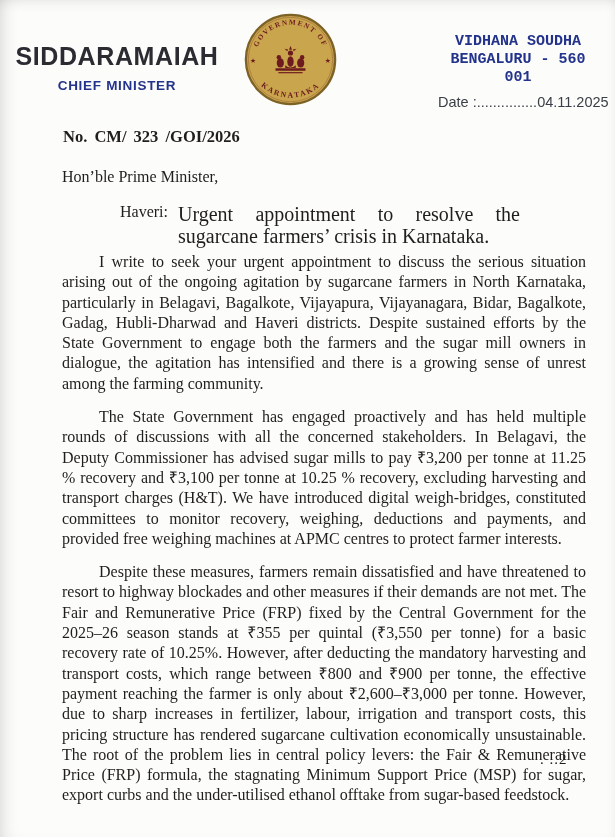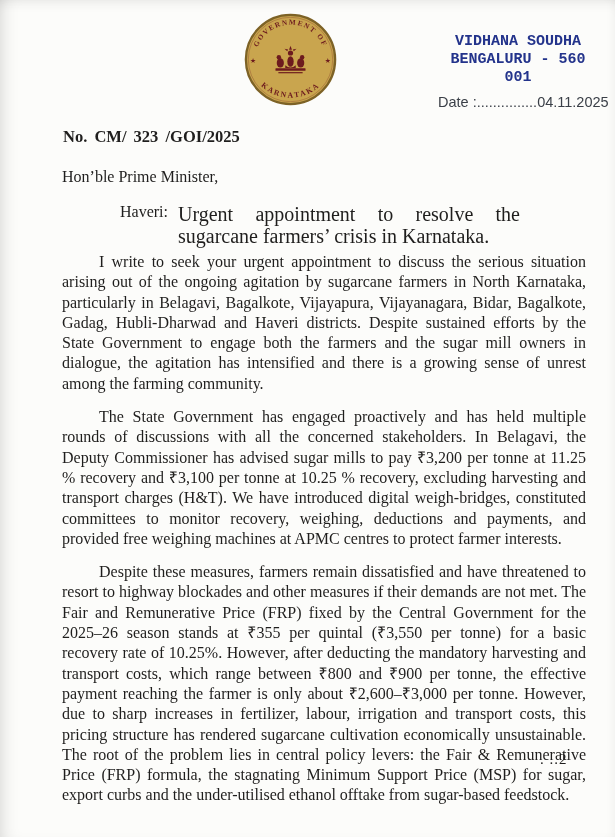--- a/index.html
+++ b/index.html
@@ -52,20 +52,24 @@
     margin:0 0 13px 0;font-size:16px;line-height:20.3px;
     text-align:justify;text-indent:37px;
   }
   .page-number{position:absolute;left:540px;top:751px;font-size:15px;letter-spacing:1px;}
 </style>
 </head>
 <body>
 
 <div class="page">
 
+  <div class="sender">
+    <div class="sender-name">SIDDARAMAIAH</div>
+    <div class="sender-title">CHIEF MINISTER</div>
+  </div>
 
   <div class="seal">
     <svg viewBox="0 0 100 100" aria-hidden="true">
       <circle class="seal-disc" cx="50" cy="50" r="46"></circle>
       <circle cx="50" cy="50" r="43.5" fill="none" stroke="rgba(109,27,30,.35)" stroke-width=".8"></circle>
       <path id="sealArcTop" d="M 14,50 A 36,36 0 0 1 86,50" fill="none"></path>
       <path id="sealArcBottom" d="M 7.5,55.5 A 43.6,43.6 0 0 0 92.5,55.5" fill="none"></path>
       <text class="seal-ink seal-arc-text" font-size="7.4" letter-spacing="1.6">
         <textPath href="#sealArcTop" startOffset="50%" text-anchor="middle">GOVERNMENT OF</textPath>
       </text>
@@ -91,21 +95,21 @@
     </svg>
   </div>
 
   <div class="office">
     <div>VIDHANA SOUDHA</div>
     <div>BENGALURU - 560 001</div>
   </div>
 
   <div class="date-line"><span>Date :</span><span>...............</span><span>04.11.2025</span></div>
 
-  <div class="ref">No. CM/ 323 /GOI/2025</div>
+  <div class="ref">No. CM/ 323 /GOI/2026</div>
   <div class="salutation">Hon’ble Prime Minister,</div>
 
   <div class="subject">
     <span class="subject-label">Haveri:</span>
     <span class="subject-text">Urgent appointment to resolve the sugarcane farmers’ crisis in Karnataka.</span>
   </div>
   <span class="artifact">..</span>
 
   <div class="body-text">
     <p>I write to seek your urgent appointment to discuss the serious situation arising out of the ongoing agitation by sugarcane farmers in North Karnataka, particularly in Belagavi, Bagalkote, Vijayapura, Vijayanagara, Bidar, Bagalkote, Gadag, Hubli-Dharwad and Haveri districts. Despite sustained efforts by the State Government to engage both the farmers and the sugar mill owners in dialogue, the agitation has intensified and there is a growing sense of unrest among the farming community.</p>

